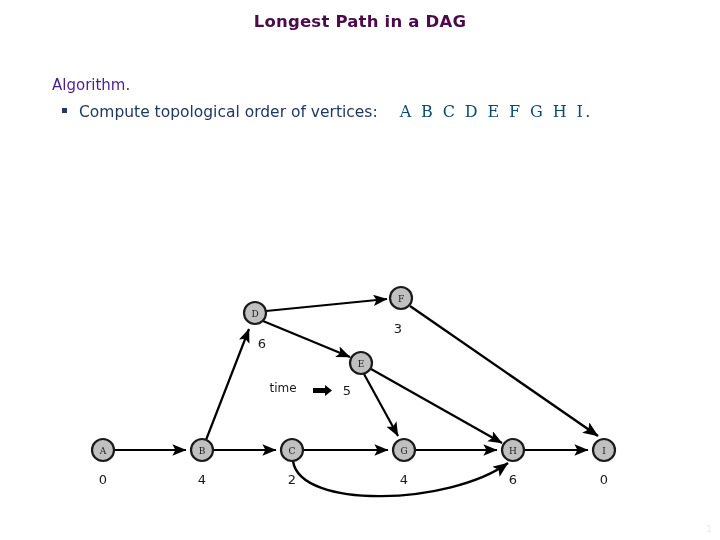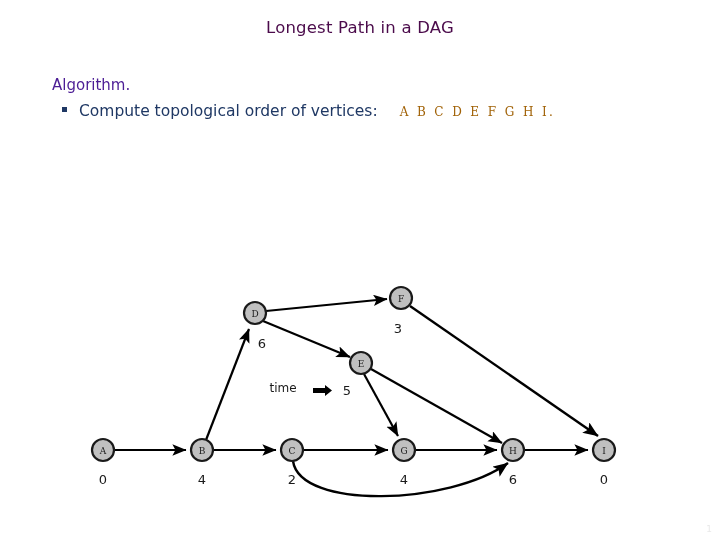--- a/index.html
+++ b/index.html
@@ -17,26 +17,26 @@
   #slide {
     position: absolute;
     left: 0; top: 0;
     width: 720px;
     height: 540px;
     background: #ffffff;
   }
   #slide-title {
     position: absolute;
     left: 0;
-    top: 18px;
+    top: 12px;
     width: 720px;
     text-align: center;
     font-family: "DejaVu Sans", sans-serif;
     font-size: 16.5px;
-    font-weight: 400;
+    font-weight: 700;
     color: #4b0b4b;
     letter-spacing: 0.2px;
   }
   #algorithm-heading {
     position: absolute;
     left: 52px;
     top: 76px;
     font-family: "DejaVu Sans", sans-serif;
     font-size: 15px;
     color: #4c1d95;
@@ -61,22 +61,22 @@
     flex: none;
   }
   #bullet-text {
     font-family: "DejaVu Sans", sans-serif;
     font-size: 15.5px;
     color: #1f3864;
     white-space: nowrap;
   }
   #topo-order {
     font-family: "DejaVu Serif", serif;
-    font-size: 12px;
-    color: #a16207;
+    font-size: 16px;
+    color: #0c4a6e;
     margin-left: 22px;
     letter-spacing: 2.4px;
     white-space: nowrap;
   }
   #graph-area {
     position: absolute;
     left: 0;
     top: 0;
     width: 720px;
     height: 540px;

